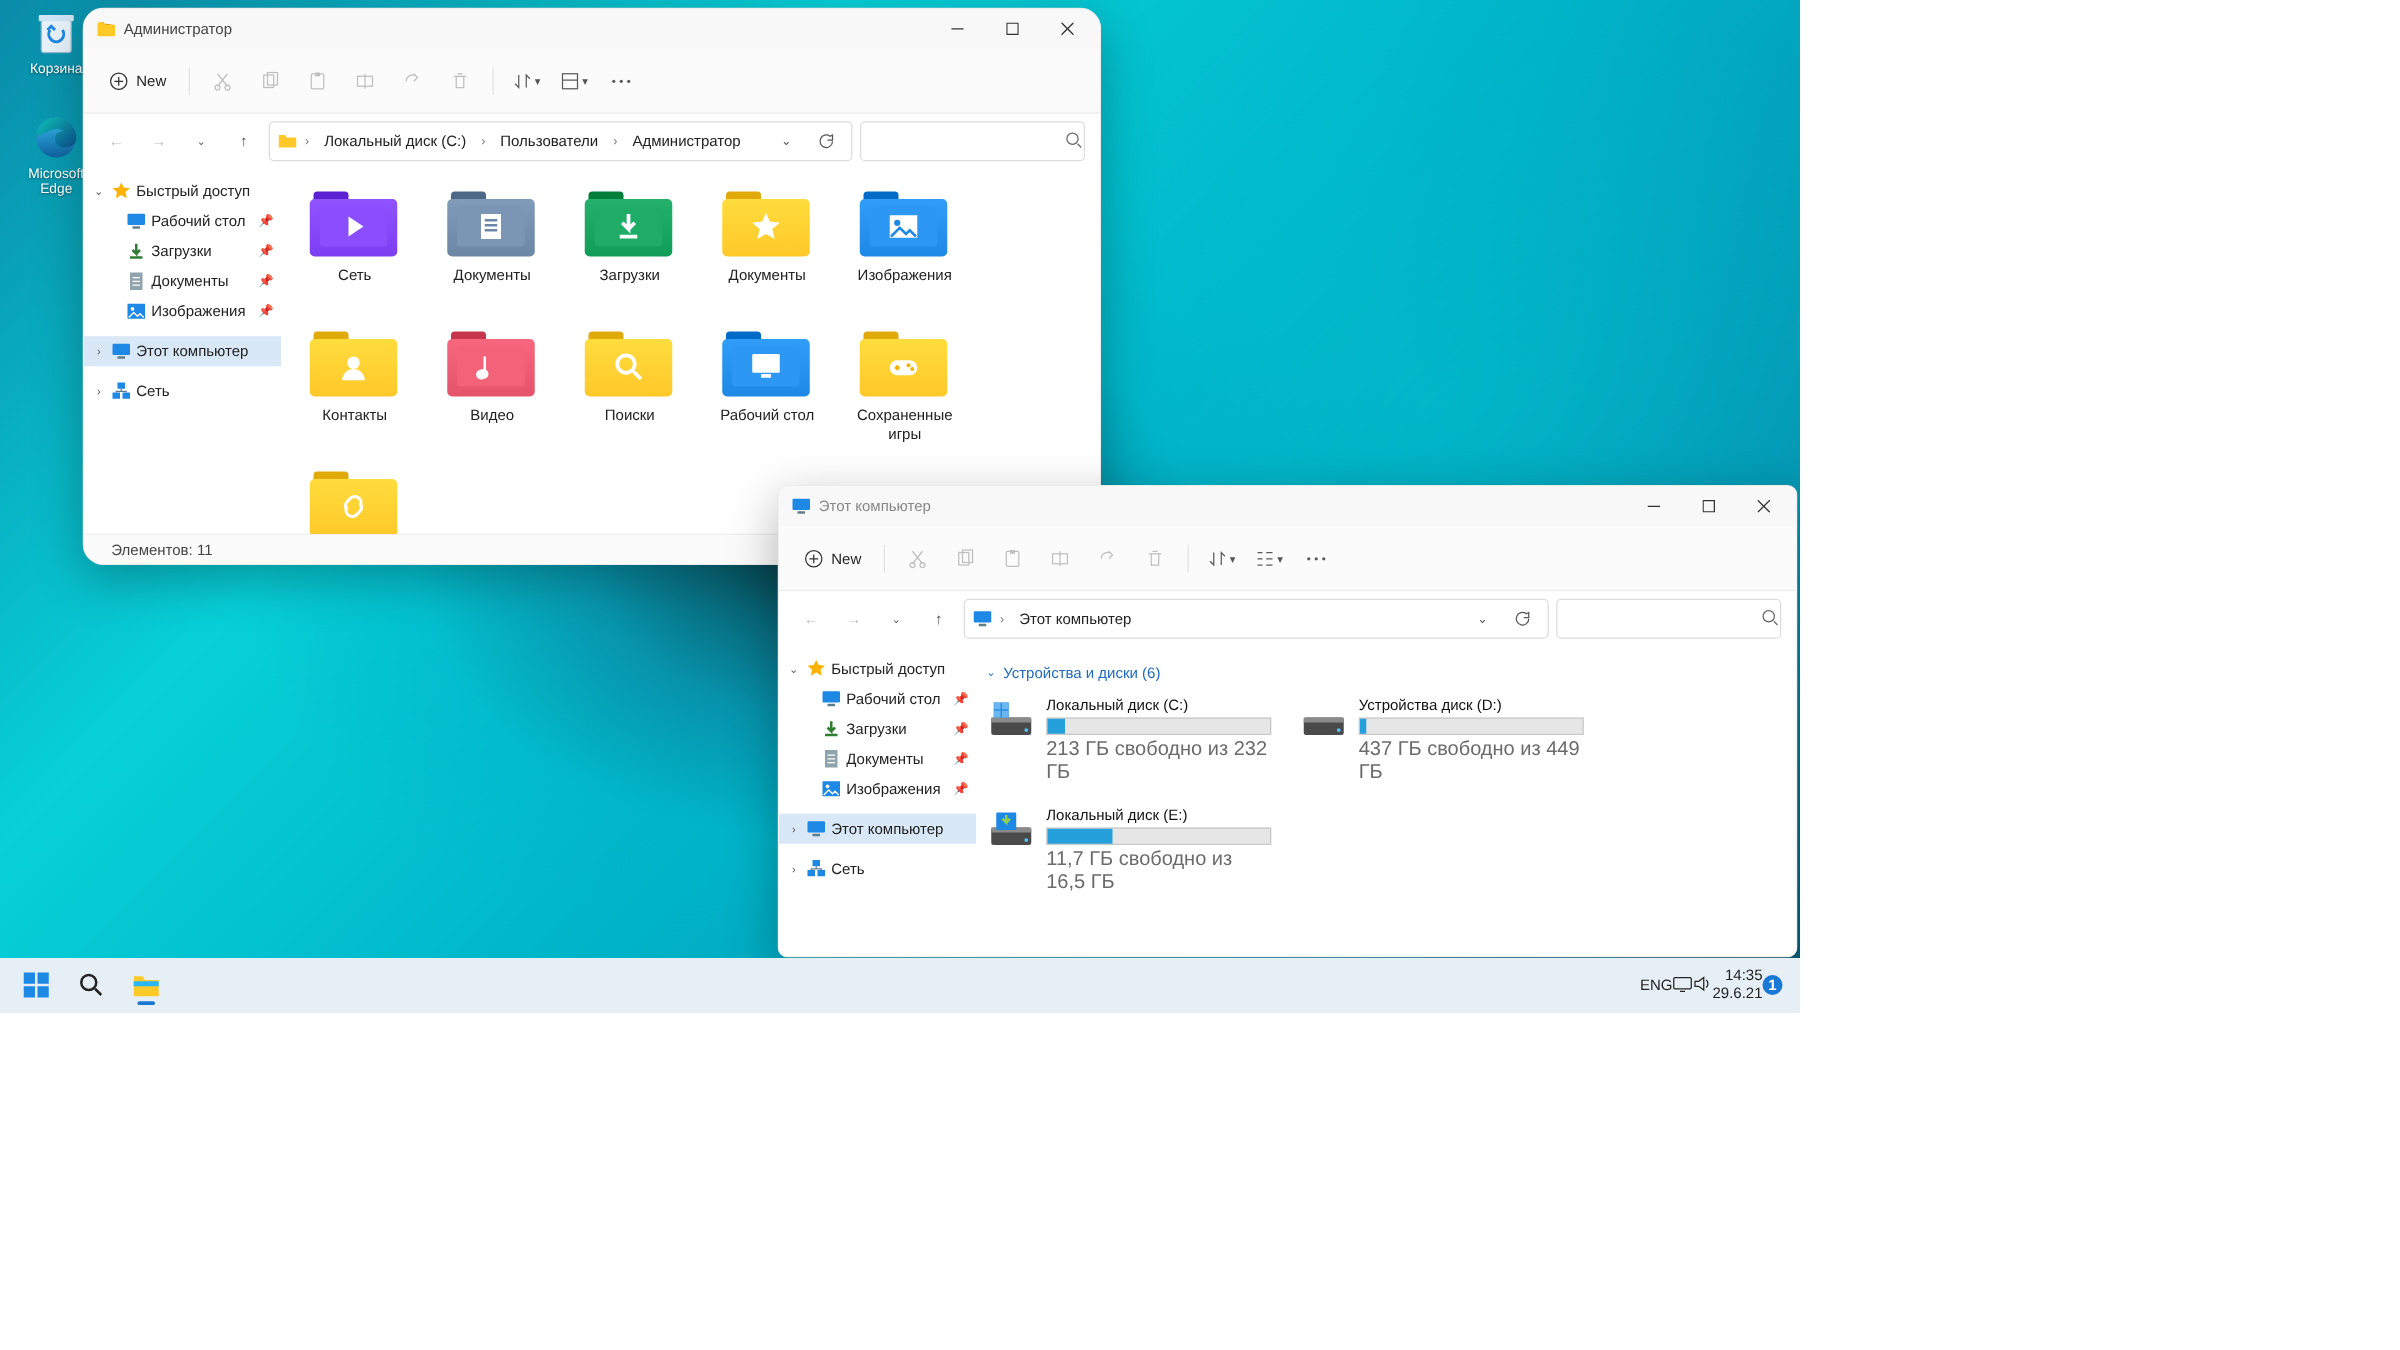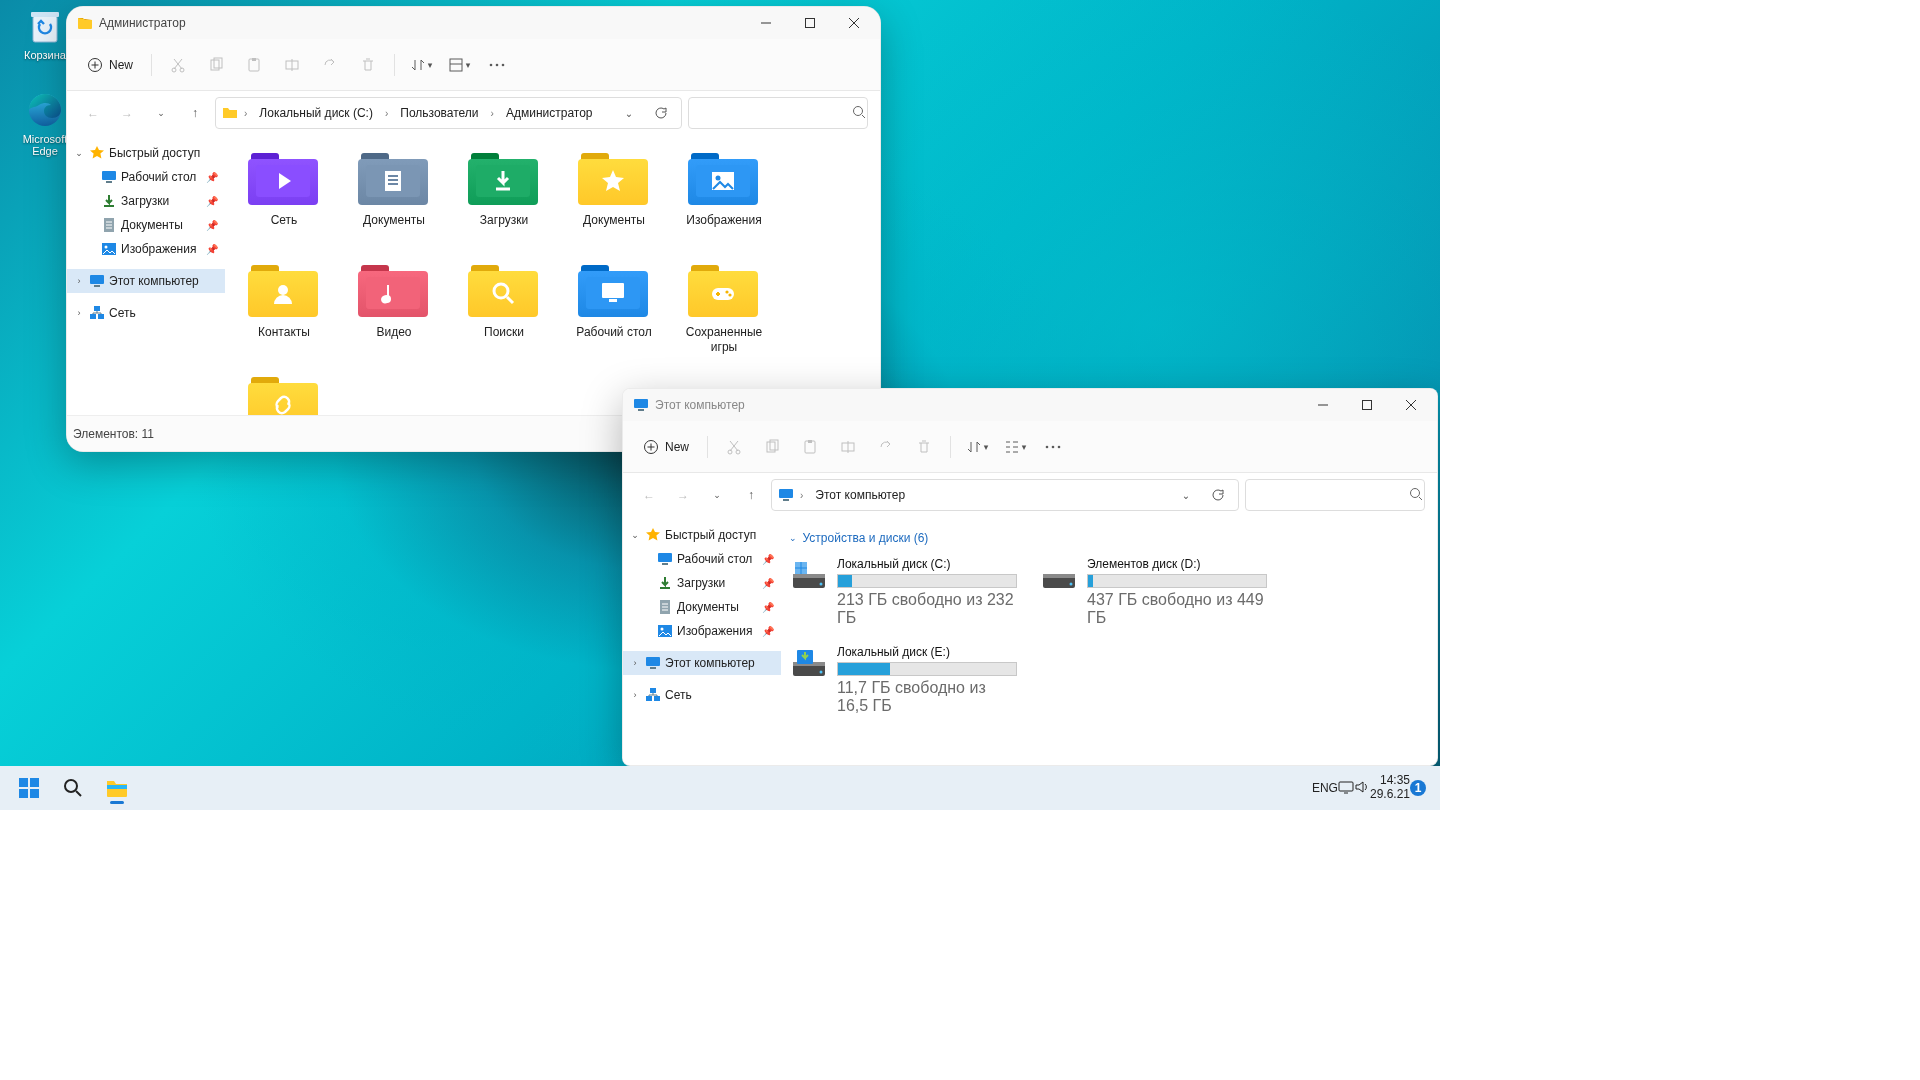--- a/index.html
+++ b/index.html
@@ -58,21 +58,21 @@
 .section-h { color:#1e6bbf; font-size:12px; padding:4px 4px 8px; display:flex; align-items:center; gap:6px; cursor:pointer; }
 .drives { display:flex; flex-wrap:wrap; gap:14px 20px; padding:2px 4px; }
 .drive { width:230px; display:flex; gap:10px; cursor:pointer; border-radius:3px; padding:2px; }
 .drive .dico { width:36px; height:36px; flex-shrink:0; }
 .drive .dinfo { flex:1; display:flex; flex-direction:column; gap:3px; }
 .drive .dname { font-size:12px; color:#111; }
 .dbar { width:180px; height:14px; border:1px solid #c8c8c8; background:#e6e6e6; position:relative; }
 .dbar .fill { position:absolute; left:0; top:0; bottom:0; background:#26a0da; }
 .dfree { font-size:16px; color:#6b6b6b; }
 
-.status { height:36px; border-top:1px solid #eee; display:flex; align-items:center; padding:0 6px; font-size:11.5px; color:#444; background:#fbfbfb; }
+.status { height:24px; border-top:1px solid #eee; display:flex; align-items:center; padding:0 22px; font-size:11.5px; color:#444; background:#fbfbfb; }
 
 #taskbar { position:absolute; left:0; right:0; bottom:0; height:44px; background:#e7eff6; display:flex; align-items:center; padding:0 6px; }
 .tcenter { display:flex; gap:2px; align-items:center; margin-left:2px;}
 .task-item { width:42px; height:36px; display:flex; align-items:center; justify-content:center; border-radius:4px; cursor:pointer; position:relative; }
 .task-item.active::after { content:""; position:absolute; bottom:2px; width:14px; height:3px; background:#1978d4; border-radius:2px; }
 .tray { margin-left:auto; display:flex; align-items:center; padding-right:8px; color:#222; }
 .tray .clock { text-align:right; line-height:1.15; font-size:11px; }
 .blue-dot { width:16px; height:16px; border-radius:50%; background:#1978d4; color:#fff; display:flex; align-items:center; justify-content:center; font-size:10px; font-weight:600; }
 
 
@@ -687,21 +687,21 @@
      <div class="dfree">213 ГБ свободно из 232 ГБ</div>
    </div>
             </div>
             <div class="drive">
               <svg class="dico" viewBox="0 0 36 30">
                 <rect x="2" y="14" width="32" height="14" rx="2" fill="#4a4a4a"></rect>
                 <rect x="2" y="14" width="32" height="4" fill="#8a8a8a"></rect>
                 <circle cx="30" cy="24" r="1.5" fill="#4fc3f7"></circle>
               </svg>
    <div class="dinfo">
-     <div class="dname">Элементов диск (D:)</div>
+     <div class="dname">Устройства диск (D:)</div>
      <div class="dbar">
                   <div class="fill" style="width:3%"></div>
                 </div>
      <div class="dfree">437 ГБ свободно из 449 ГБ</div>
    </div>
             </div>
             <div class="drive">
               <svg class="dico" viewBox="0 0 36 30">
                 <rect x="2" y="14" width="32" height="14" rx="2" fill="#4a4a4a"></rect>
                 <rect x="2" y="14" width="32" height="4" fill="#8a8a8a"></rect>

